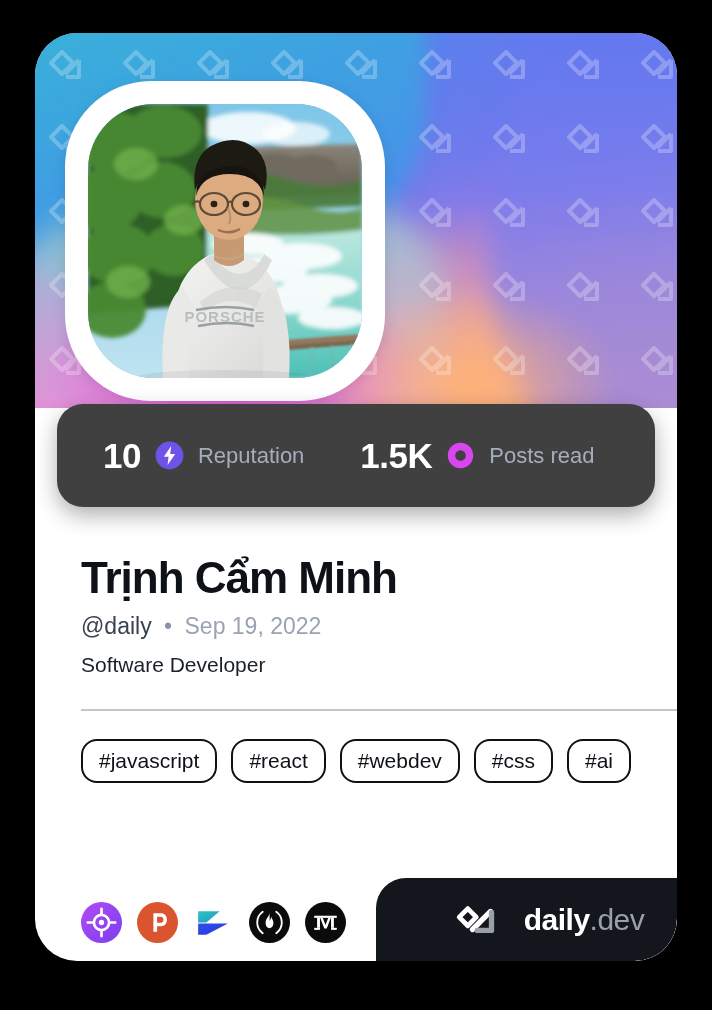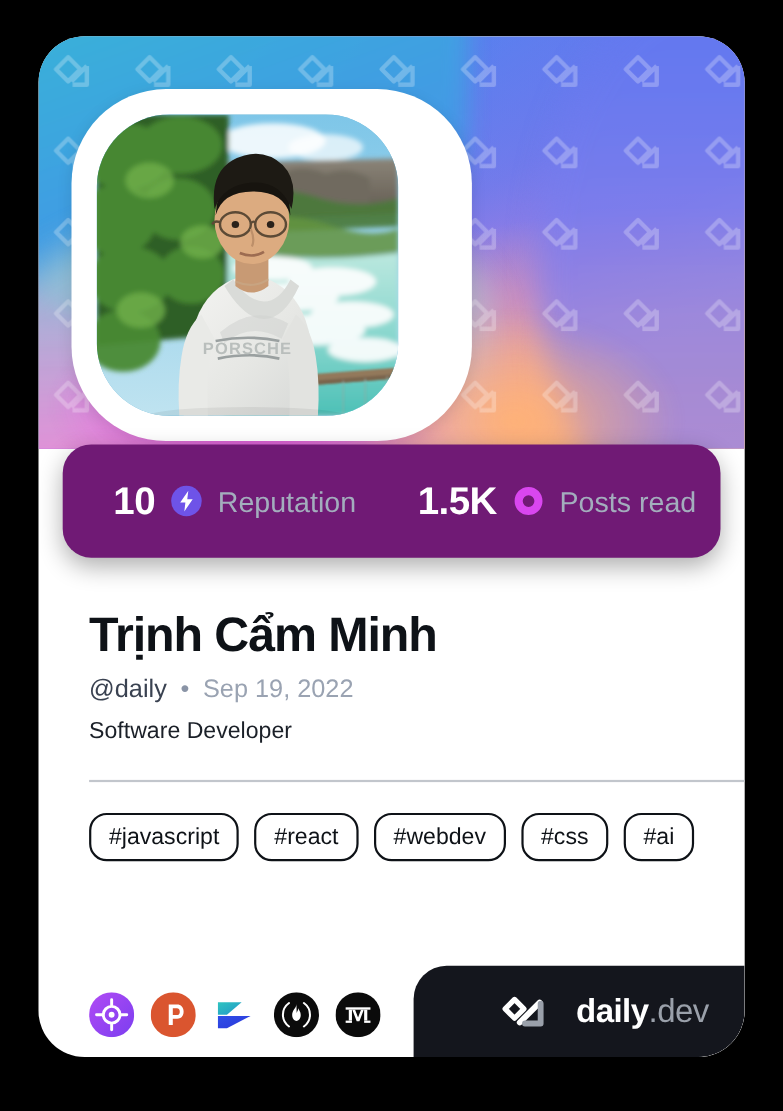--- a/index.html
+++ b/index.html
@@ -54,40 +54,39 @@
     filter:blur(8px);opacity:.9;
   }
   
   .cover-pattern{position:absolute;inset:0;opacity:.30;}
 
   
   .avatar-wrap{
     position:absolute;left:30px;top:48px;width:320px;height:320px;
     background:#fff;border-radius:86px;
     box-shadow:0 4px 14px rgba(0,0,0,.10);
-    padding-left:44px;
   }
   .avatar{
     position:absolute;left:23px;top:23px;width:274px;height:274px;
     border-radius:66px;overflow:hidden;background:#6fb8d8;
   }
   .ph{position:absolute;inset:0;}
 
   
   .stats{
     position:absolute;left:22px;top:371px;width:598px;height:103px;
-    background:#701a75;border-radius:26px;
+    background:#404040;border-radius:26px;
     display:flex;align-items:center;padding-left:46px;box-sizing:border-box;
     box-shadow:0 8px 22px rgba(0,0,0,.32);
   }
   .stat{display:flex;align-items:center;}
   .stat + .stat{margin-left:56px;}
   .stat-num{color:#fff;font-size:35px;font-weight:700;letter-spacing:-.5px;line-height:1;}
   .stat-ico{width:29px;height:29px;margin:0 14px 0 14px;flex:none;}
-  .stat-lbl{color:#a3adbd;font-size:26px;line-height:1;}
+  .stat-lbl{color:#a3adbd;font-size:22px;line-height:1;}
 
   
   .body{position:absolute;left:0;top:474px;width:708px;}
   .pad{padding:0 46px;}
   .pname{
     margin:46px 0 0 0;font-size:44px;font-weight:700;color:#0e1217;
     letter-spacing:-1px;line-height:1.12;
   }
   .meta{margin-top:13px;font-size:23px;line-height:1;}
   .handle{color:#3a4251;}

